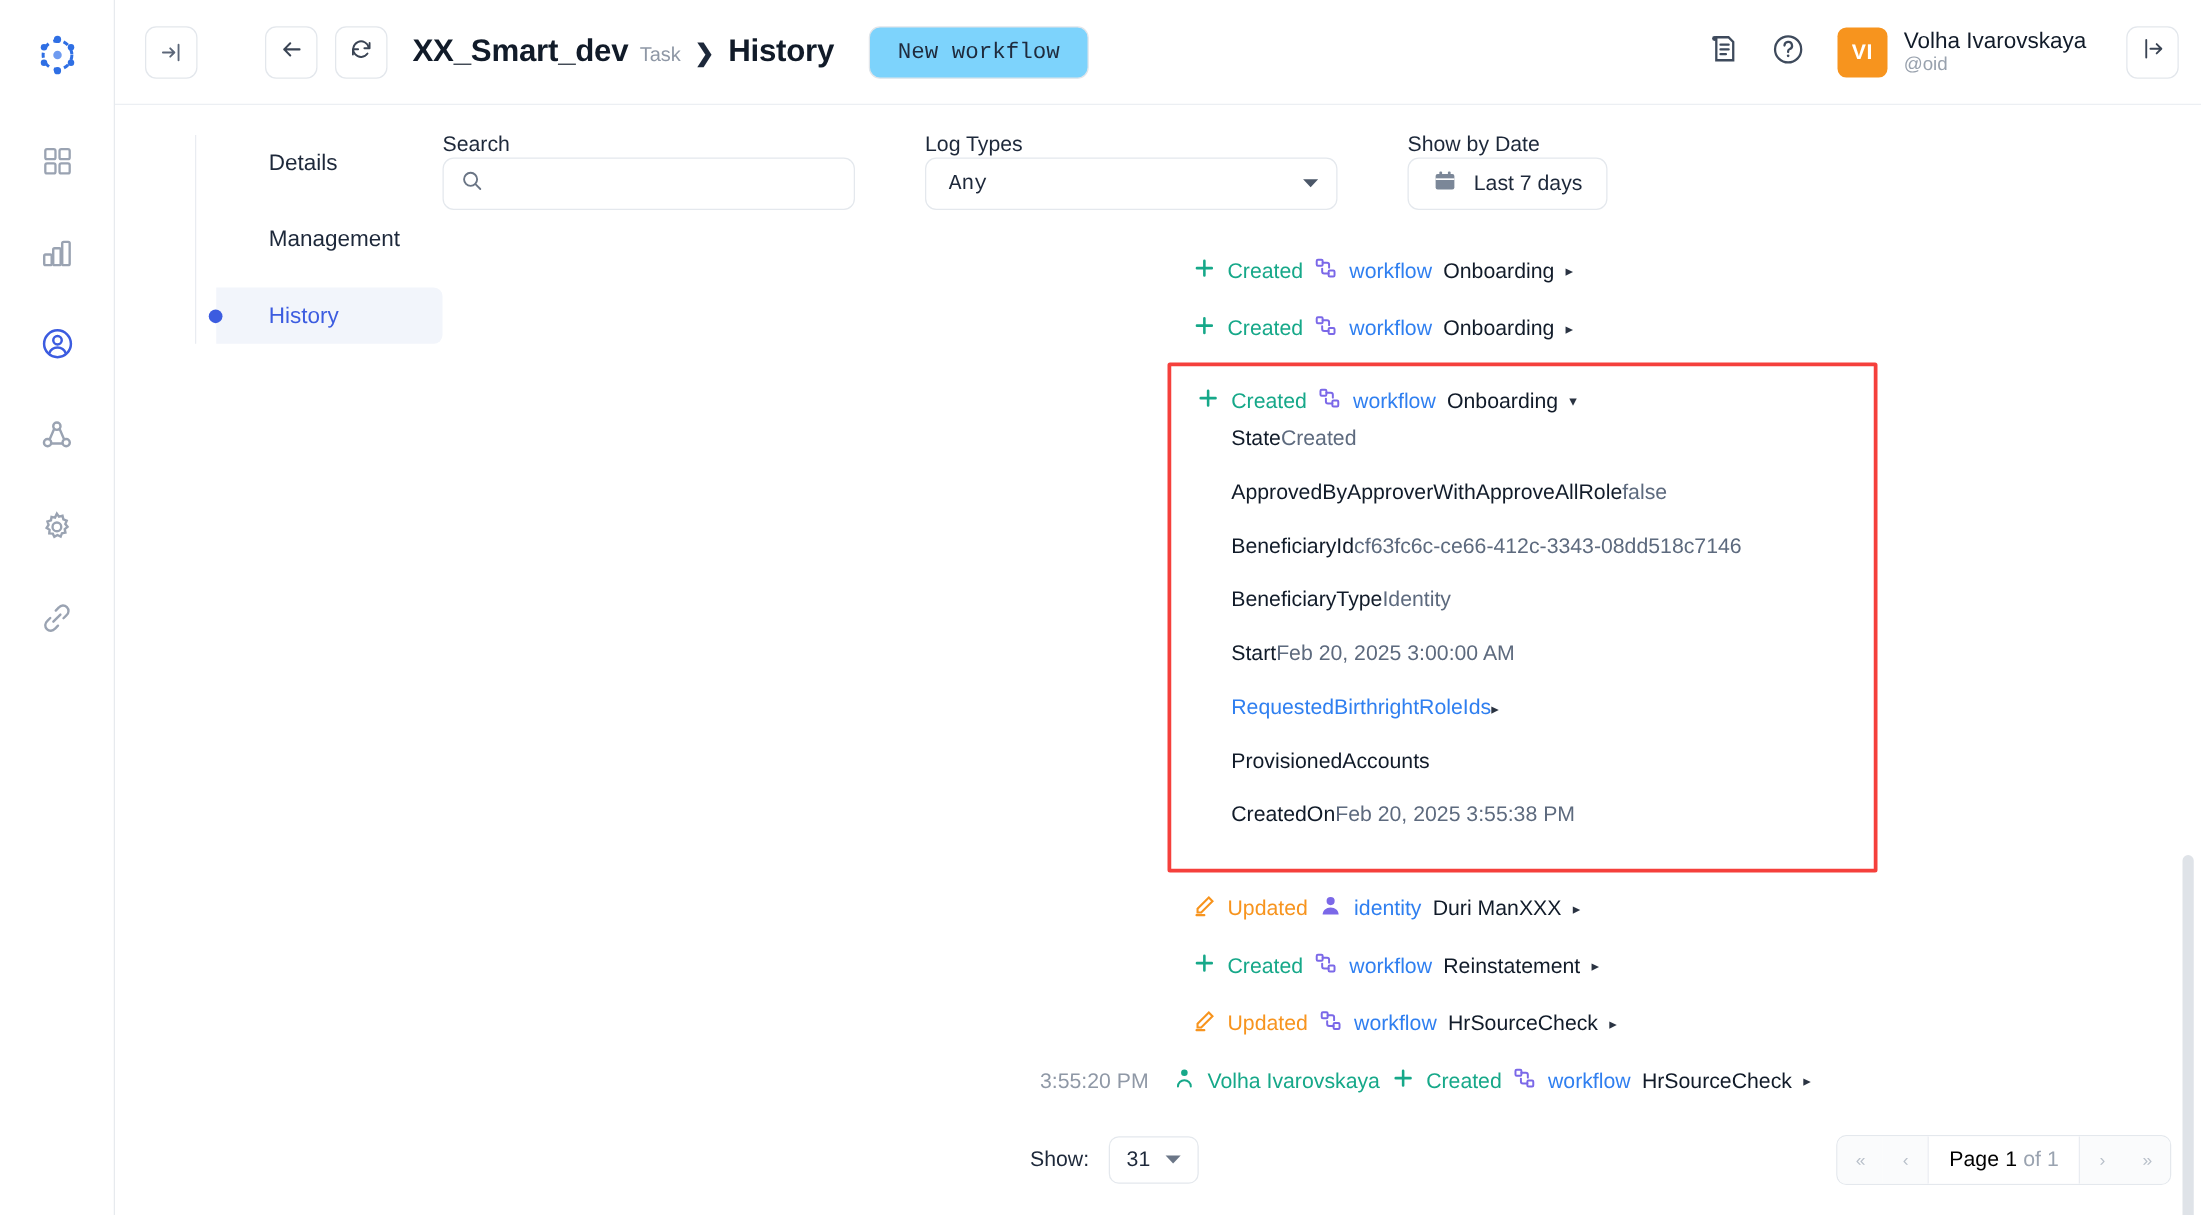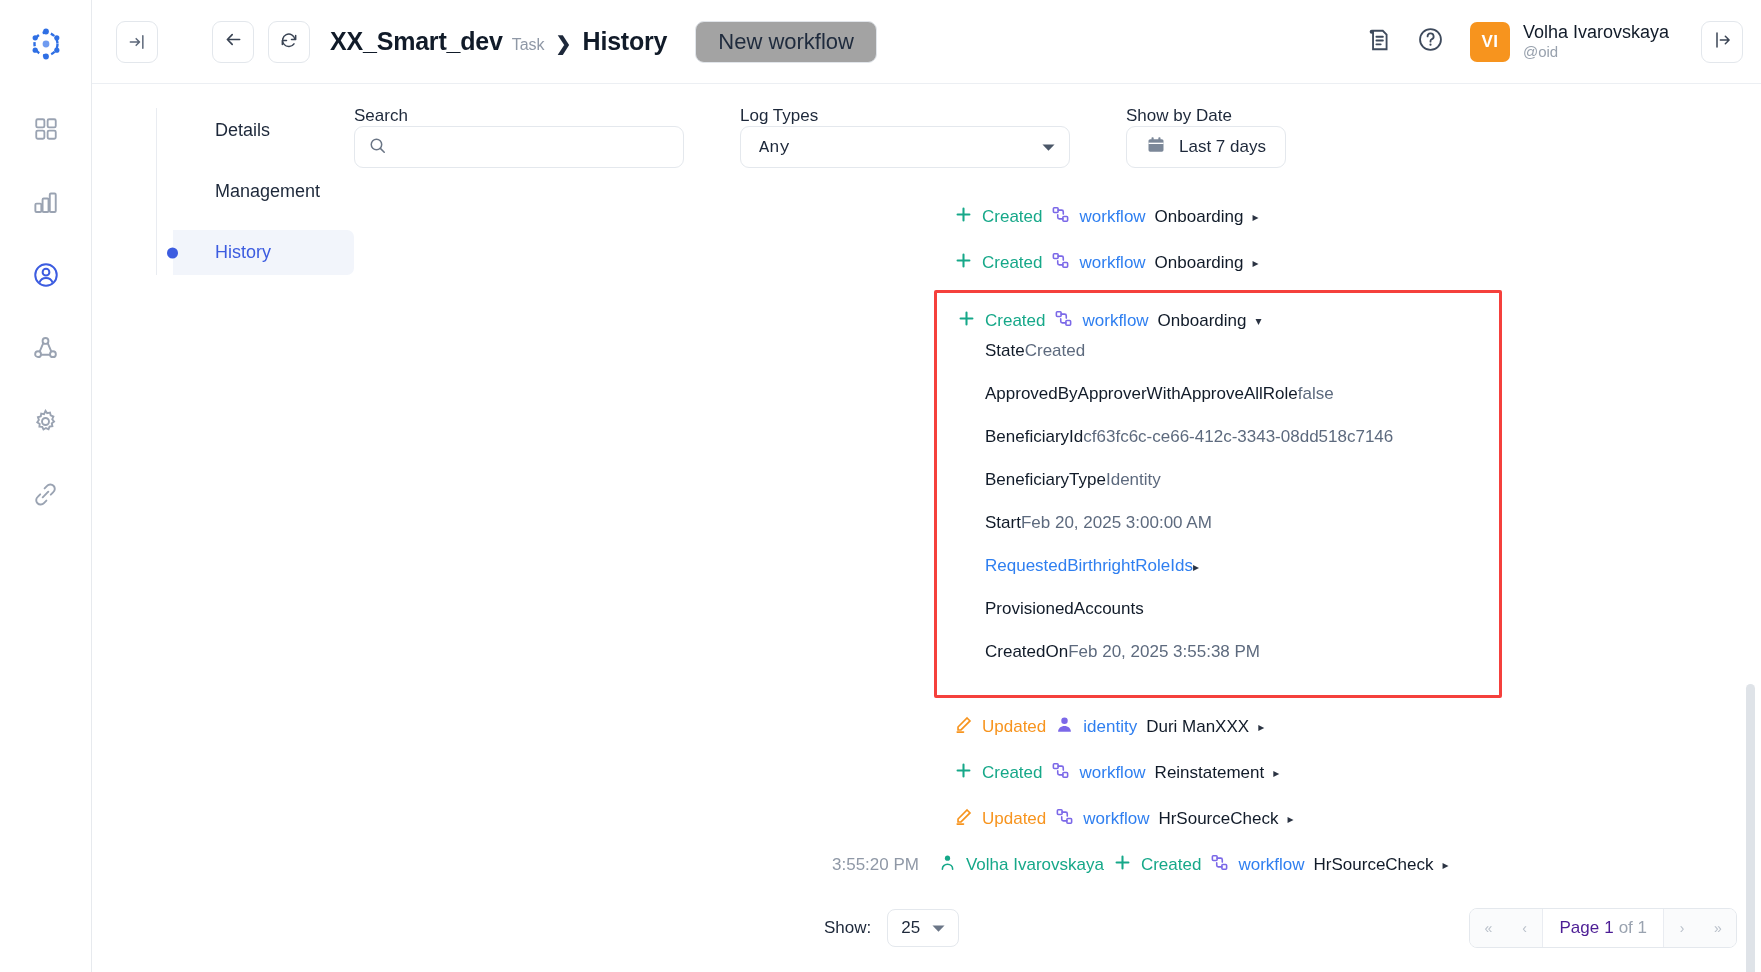--- a/index.html
+++ b/index.html
@@ -44,22 +44,22 @@
   }
   .collapse-btn { margin-left: 2px; }
   .topbar-left { display: flex; align-items: center; gap: 13px; }
   .breadcrumb { display: flex; align-items: baseline; gap: 9px; margin-left: 20px; white-space: nowrap; }
   .bc-main { font-size: 25px; font-weight: 700; color: #111b29; letter-spacing: -0.2px; }
   .bc-type { font-size: 16px; color: #8f98a6; font-weight: 400; }
   .bc-sep { font-size: 19px; color: #1d283a; font-weight: 700; margin: 0 2px; }
   .bc-page { font-size: 25px; font-weight: 700; color: #111b29; letter-spacing: -0.2px; }
   .new-wf-btn {
     margin-left: 28px; height: 42px; padding: 0 22px;
-    border: 1px solid #e1e5ea; border-radius: 9px; background: #a3a3a3;
-    font-size: 22px; color: #1f2b3d; font-family: Liberation Sans, sans-serif; cursor: pointer;
+    border: 1px solid #e1e5ea; border-radius: 9px; background: #7dd3fc;
+    font-size: 18px; color: #1f2b3d; font-family: Liberation Mono, monospace; cursor: pointer;
     display: flex; align-items: center; white-space: nowrap;
   }
   .topbar-right { margin-left: auto; display: flex; align-items: center; gap: 18px; }
   .plain-icon { width: 34px; height: 34px; display:flex; align-items:center; justify-content:center; cursor:pointer; }
   .user-block { display: flex; align-items: center; gap: 13px; margin-left: 4px; }
   .avatar {
     width: 40px; height: 40px; border-radius: 7px; background: #f7941e;
     color: #fff; font-size: 17px; font-weight: 600;
     display: flex; align-items: center; justify-content: center;
     letter-spacing: 0.4px;
@@ -168,21 +168,21 @@
     background: #fff;
   }
   .pager-btn {
     width: 36px; display: flex; align-items: center; justify-content: center;
     color: #b9c0ca; font-size: 14px; cursor: pointer; background: #fafbfc;
   }
   .pager-mid {
     padding: 0 16px; display: flex; align-items: center; gap: 5px;
     border-left: 1px solid #e9ecf1; border-right: 1px solid #e9ecf1; background: #fff;
   }
-  .pg-text { font-size: 17px; color: #4c1d95; }
+  .pg-text { font-size: 17px; color: #000000; }
   .pg-of { font-size: 17px; color: #9aa3b0; }
 
   
   .scrollbar-track {
     position: absolute; right: 6px; top: 600px; width: 9px; height: 320px;
     background: #dfe3e8; border-radius: 5px;
   }
 </style>
 </head>
 <body>
@@ -584,21 +584,21 @@
             <span class="ent-type">workflow</span>
             <span class="ent-name">HrSourceCheck</span>
             <span class="caret-right">▸</span>
           </div>
 
         </div>
 
         <div class="footer">
           <span class="show-label">Show:</span>
           <div class="show-select">
-            <span class="show-val">25</span>
+            <span class="show-val">31</span>
             <span>
               <svg width="13" height="9" viewBox="0 0 14 9">
                   <path d="M0.5 1.2h13L7 8z" fill="#6b7687"></path>
                 </svg>
             </span>
           </div>
 
           <div class="pager">
             <div class="pager-btn">«</div>
             <div class="pager-btn">‹</div>

